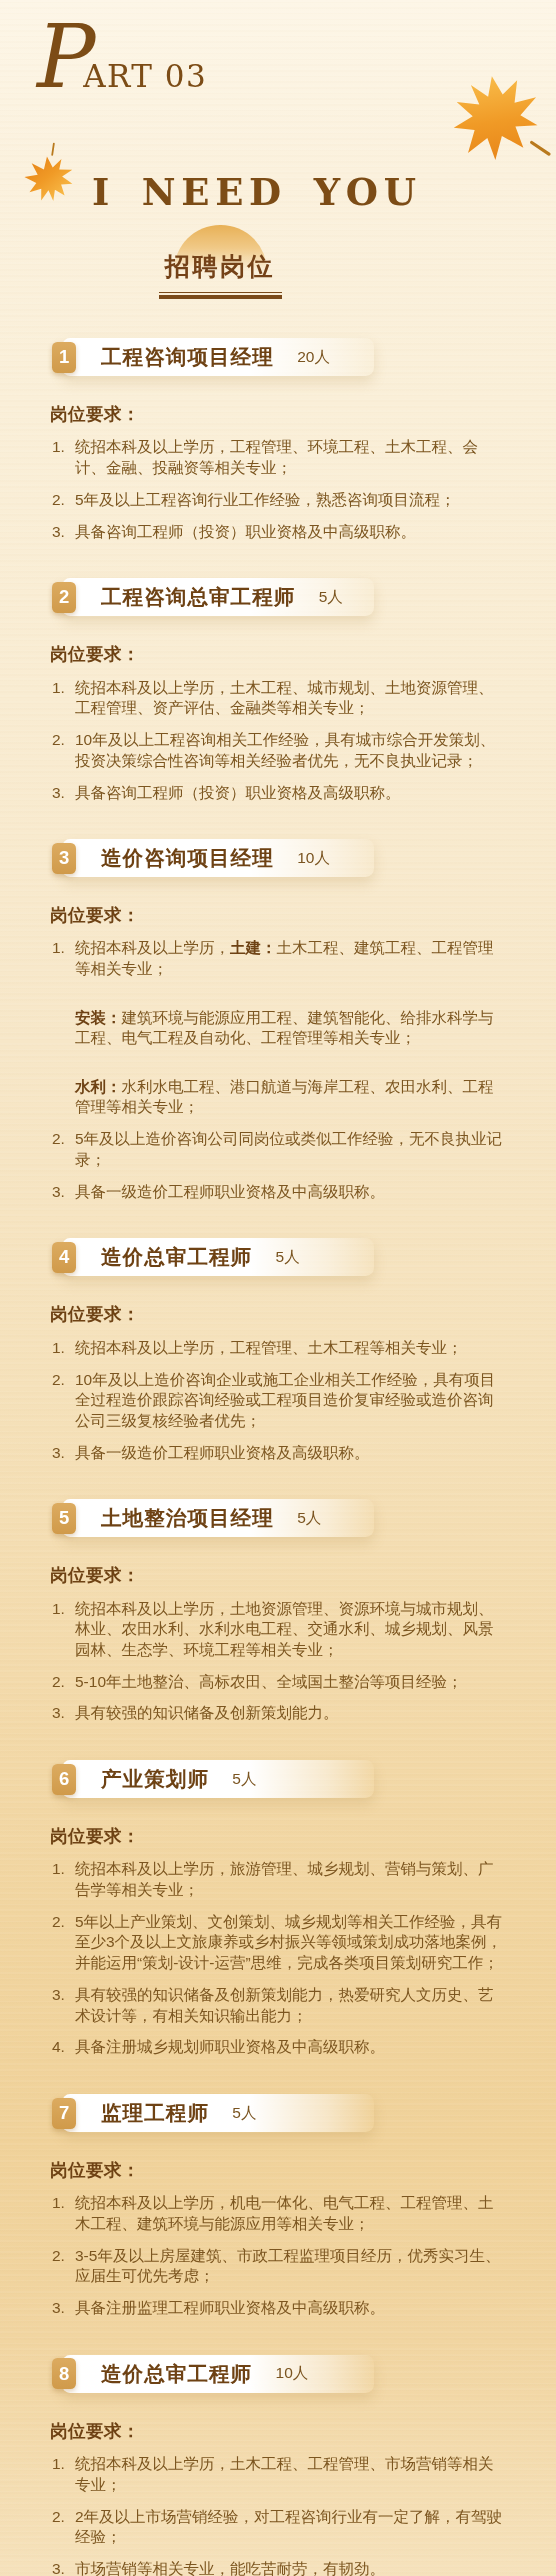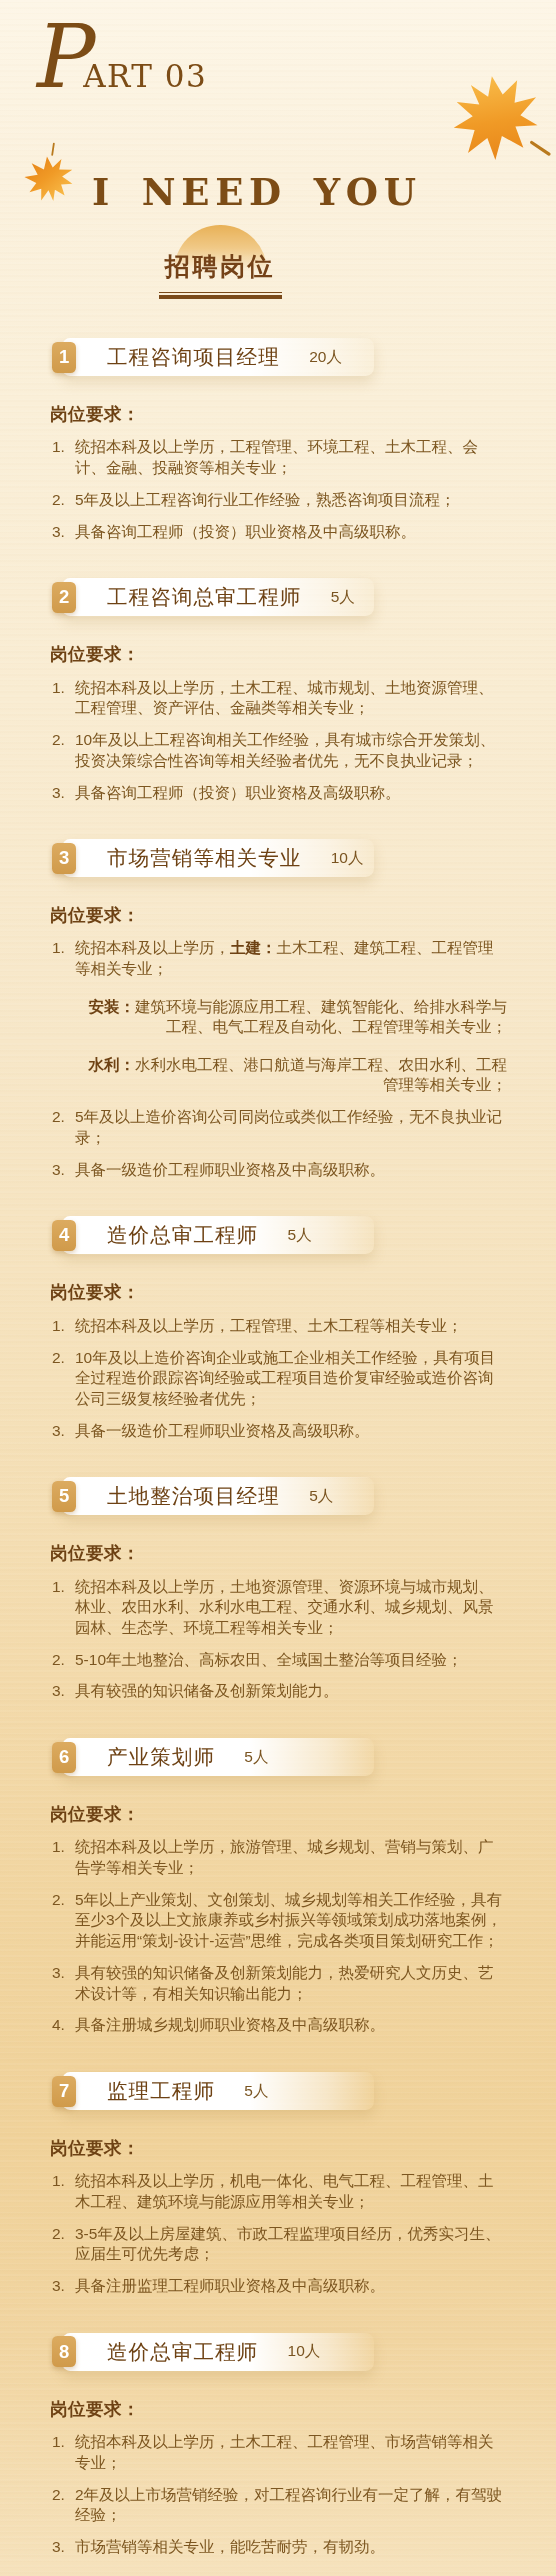--- a/index.html
+++ b/index.html
@@ -44,28 +44,28 @@
     box-shadow:0 6.2px 12.4px rgba(176,134,66,0.20);
     display:flex; align-items:center; padding-left:30px; box-sizing:border-box;
   }
   .badge {
     position:absolute; left:-9.8px; top:3.6px; width:24px; height:31px;
     background:linear-gradient(180deg,#dcab60,#d09a4a); border-radius:5.2px;
     color:#ffffff; font-size:18.5px; font-weight:bold;
     display:flex; align-items:center; justify-content:center;
     box-shadow:0 2.6px 5.2px rgba(160,110,40,0.30);
   }
-  .job-title { margin:15px; font-size:20.6px; font-weight:normal; color:#6e4214; letter-spacing:1px; }
+  .job-title { margin:9px; font-size:20.6px; font-weight:bold; color:#6e4214; letter-spacing:1px; }
   .job-count { margin-left:14.4px; font-size:15.5px; color:#7a5420; }
   .req { margin:26px 0 0 50px; font-size:17.5px; font-weight:bold; color:#6e4214; letter-spacing:0.5px;font-family:Liberation Mono, monospace; }
   .items { margin:5.2px 0 0 52px; width:455px; }
   .item { display:flex; margin-top:11.3px; font-size:15.5px; line-height:20.6px; color:#7c5620; }
   .item .n { flex:none; width:23px; }
   .item .t { flex:1; }
-  .para + .para { margin-top:17px;text-align:right; }
+  .para + .para { margin-top:28px; }
   .b { font-weight:bold; color:#6e4214; }
   .hidden-defs { position:absolute; width:0; height:0; overflow:hidden; }
 </style>
 </head>
 <body>
 
 <svg class="hidden-defs" aria-hidden="true">
   <defs>
     <linearGradient id="leafGrad" x1="0" y1="0" x2="0" y2="1">
       <stop offset="0" stop-color="#f8bb49"></stop>
@@ -155,21 +155,21 @@
             <div class="t">
               <div class="para"><span>具备咨询工程师（投资）职业资格及高级职称。</span></div>
             </div>
           </div>
         </div>
     </section>
 
     <section class="job">
       <div class="job-head">
         <div class="badge">3</div>
-        <h2 class="job-title">市场营销等相关专业</h2>
+        <h2 class="job-title">造价咨询项目经理</h2>
         <span class="job-count">10人</span>
       </div>
       <h3 class="req">岗位要求：</h3>
       <div class="items">
           <div class="item">
             <span class="n">1.</span>
             <div class="t">
               <div class="para"><span>统招本科及以上学历，</span><span class="b">土建：</span><span>土木工程、建筑工程、工程管理等相关专业；</span></div>
               <div class="para"><span class="b">安装：</span><span>建筑环境与能源应用工程、建筑智能化、给排水科学与工程、电气工程及自动化、工程管理等相关专业；</span></div>
               <div class="para"><span class="b">水利：</span><span>水利水电工程、港口航道与海岸工程、农田水利、工程管理等相关专业；</span></div>

